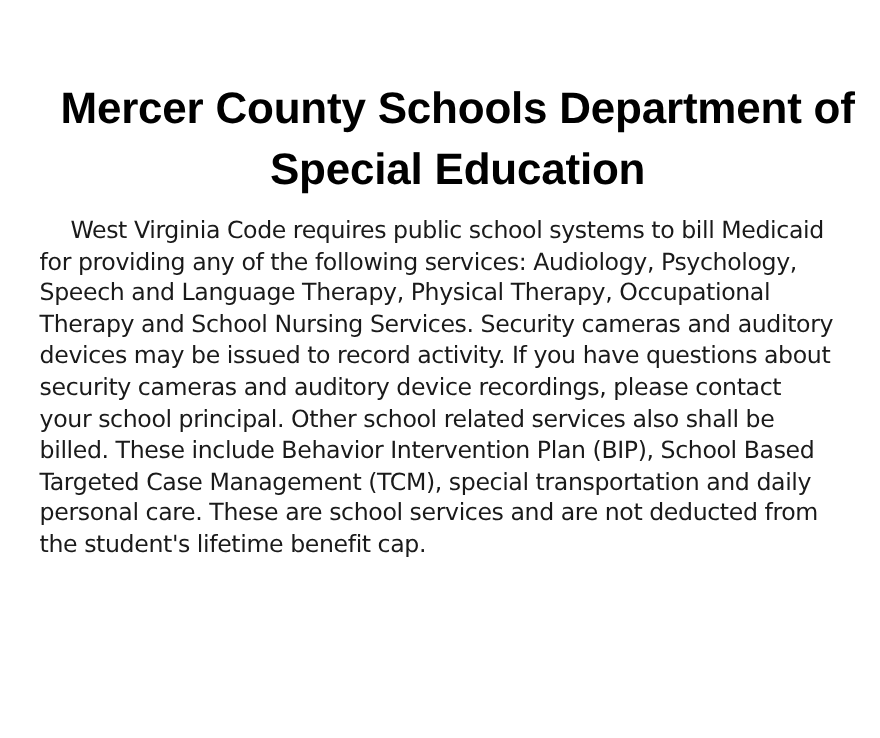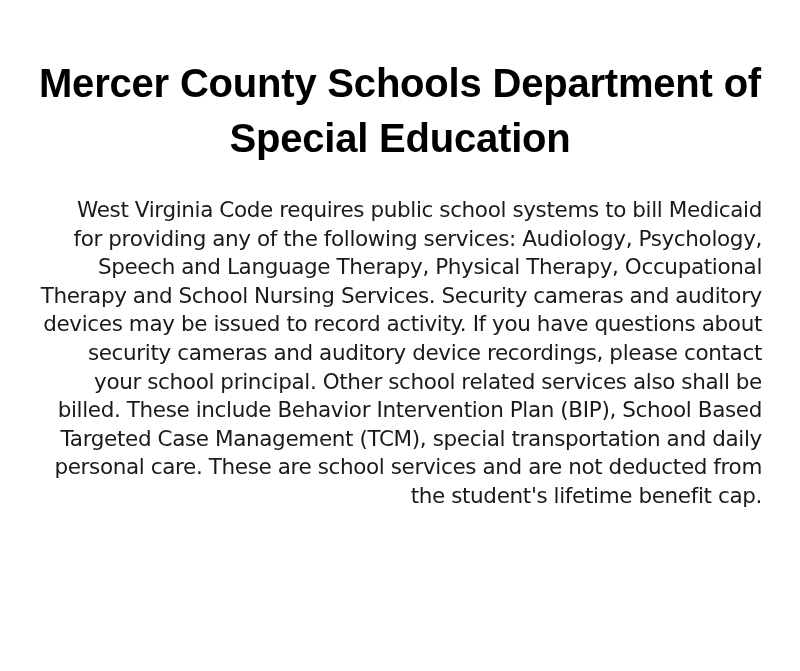--- a/index.html
+++ b/index.html
@@ -21,21 +21,21 @@
     height: 671px;
     background: #ffffff;
     box-sizing: border-box;
   }
 
   .doc-title {
     position: absolute;
     top: 56px;
     left: 30px;
     width: 740px;
-    margin: 0;
+    margin: 16px;
     text-align: center;
     font-family: "Liberation Sans", sans-serif;
     font-weight: bold;
     font-size: 40px;
     line-height: 55px;
     letter-spacing: -0.2px;
     color: #000000;
   }
 
   .body-copy {
@@ -44,21 +44,21 @@
     left: 36px;
     width: 726px;
   }
 
   .body-copy p {
     margin: 0;
     font-family: "DejaVu Sans", sans-serif;
     font-size: 21.5px;
     line-height: 28.6px;
     color: #1a1a1a;
-    text-align: right;
+    text-align: left;
     letter-spacing: -0.35px;
     word-spacing: -0.2px;
   }
 
   .body-copy p.para-1 {
     text-indent: 28px;
   }
 
   .body-copy p.para-2 {
     text-indent: 36px;

